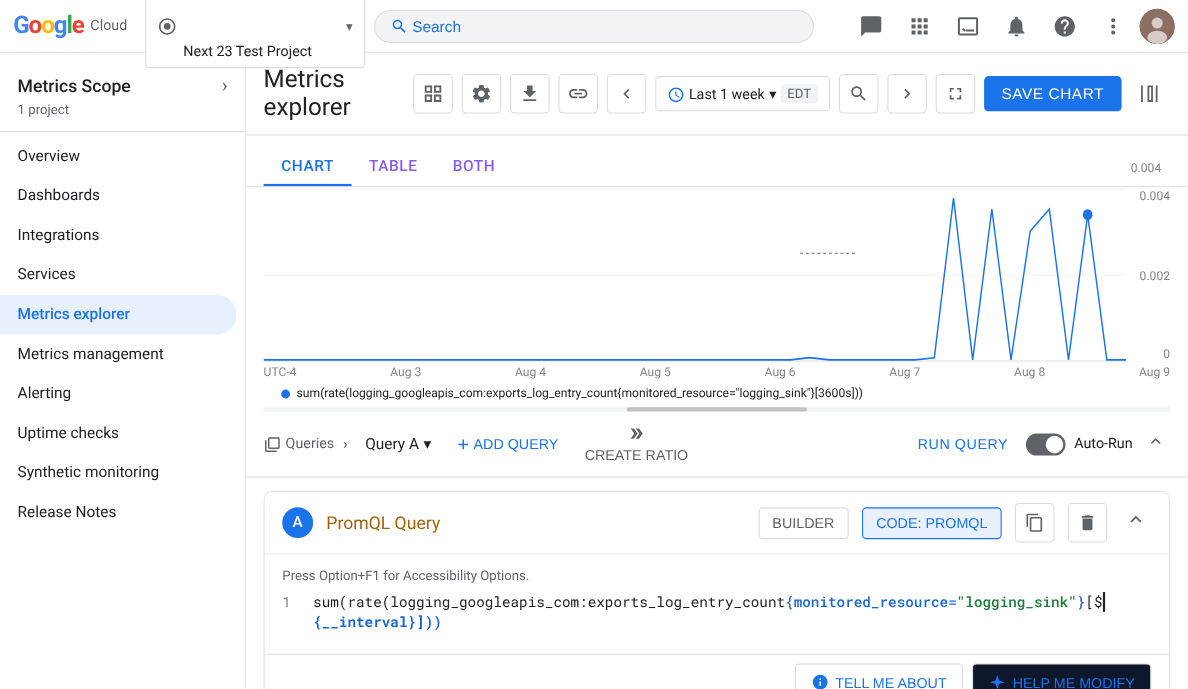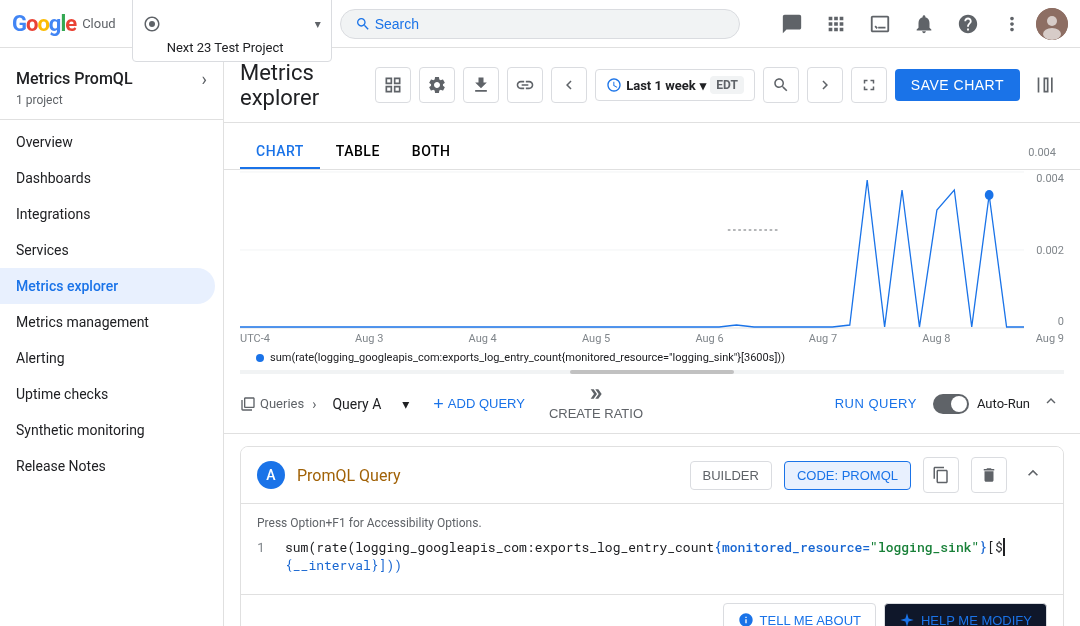--- a/index.html
+++ b/index.html
@@ -81,56 +81,56 @@
     }
     .explorer-title { font-size: 22px; font-weight: 400; color: #202124; flex: 1; }
     .header-icon-btn {
       width: 36px; height: 36px; border-radius: 4px;
       border: 1px solid #dadce0; background: #fff; cursor: pointer;
       display: flex; align-items: center; justify-content: center;
       color: #5f6368; font-size: 18px;
     }
 
     .time-selector {
-      display: flex; align-items: center; gap: 4px;
+      display: flex; align-items: flex-end; gap: 4px;
       border: 1px solid #dadce0; border-radius: 4px;
-      padding: 6px 10px; cursor: pointer; background: #fff; font-size: 13px; font-weight: bold;
+      padding: 6px 10px; cursor: pointer; background: #fff; font-size: 13px;
     }
     .timezone-badge {
       background: #f1f3f4; border-radius: 4px; padding: 2px 6px;
       font-size: 12px; color: #5f6368;
     }
 
     .save-chart-btn {
       background: #1a73e8; color: #fff; border: none;
       border-radius: 4px; padding: 8px 16px; font-size: 14px;
       font-weight: 500; cursor: pointer; letter-spacing: 0.5px;
     }
     .chart-tabs { display: flex; gap: 0; padding: 12px 16px 0; border-bottom: 1px solid #e0e0e0; }
     .chart-tab {
       padding: 8px 16px; font-size: 14px; font-weight: 500;
-      cursor: pointer; color: #000000; border-bottom: 2px solid transparent;
+      cursor: pointer; color: #8b5cf6; border-bottom: 2px solid transparent;
       letter-spacing: 0.5px;
     }
     .chart-tab.active { color: #1a73e8; border-bottom: 2px solid #1a73e8; }
     .chart-legend {
       display: flex; align-items: center; gap: 6px;
       padding: 6px 16px; font-size: 11px; color: #5f6368;
     }
     .legend-dot { width: 8px; height: 8px; border-radius: 50%; background: #1a73e8; }
 
     
     .query-toolbar {
       display: flex; align-items: center; padding: 8px 16px;
       border-bottom: 1px solid #e0e0e0; gap: 8px; background: #fff;
     }
     .queries-label { display: flex; align-items: center; gap: 4px; font-size: 13px; color: #5f6368; }
     .breadcrumb-arrow { color: #5f6368; }
     .query-selector {
-      display: flex; align-items: center; gap: 21px;
+      display: flex; align-items: center; gap: 4px;
       padding: 4px 8px; border-radius: 4px; cursor: pointer;
       font-size: 14px; color: #202124;
     }
 
     .add-query-btn {
       display: flex; align-items: center; gap: 4px;
       color: #1a73e8; font-size: 13px; font-weight: 500;
       background: none; border: none; cursor: pointer; padding: 4px 8px;
       border-radius: 4px;
     }
@@ -291,21 +291,21 @@
         <ellipse cx="16" cy="26" rx="9" ry="6" fill="#d7ccc8"></ellipse>
       </svg>
     </div>
   </div>
 </nav>
 
 <div class="app-layout">
 
   <aside class="sidebar">
     <div class="sidebar-header">
-      <span class="sidebar-title">Metrics PromQL</span>
+      <span class="sidebar-title">Metrics Scope</span>
       <span class="expand-icon">›</span>
     </div>
     <div class="sidebar-subtitle">1 project</div>
     <div class="sidebar-divider"></div>
 
     <div class="sidebar-item">
       <span>Overview</span>
     </div>
     <div class="sidebar-item">
       <span>Dashboards</span>
@@ -520,21 +520,21 @@
 
       <div class="query-editor">
         <div class="accessibility-note">Press Option+F1 for Accessibility Options.</div>
         <div class="code-line">
           <span class="line-num">1</span>
           <span class="code-text">
             <span style="color:#202124;">sum(rate(logging_googleapis_com:exports_log_entry_count</span><span style="color:#1967d2; font-weight:500;">{monitored_resource=<span style="color:#188038;">"logging_sink"</span>}</span><span style="color:#202124;">[$</span><span style="border-right:2px solid #202124;"></span>
           </span>
         </div>
         <div class="code-line" style="padding-left:28px;">
-          <span class="code-text" style="color:#1967d2; font-weight:400;">{__interval}]))</span>
+          <span class="code-text" style="color:#1967d2; font-weight:700;">{__interval}]))</span>
         </div>
       </div>
 
       <div class="query-actions-bottom">
         <button class="tell-me-btn">
           <svg width="16" height="16" viewBox="0 0 24 24" fill="#1a73e8">
             <path d="M12 2C6.48 2 2 6.48 2 12s4.48 10 10 10 10-4.48 10-10S17.52 2 12 2zm1 15h-2v-6h2v6zm0-8h-2V7h2v2z"></path>
           </svg>
           <span>TELL ME ABOUT</span>
         </button>

